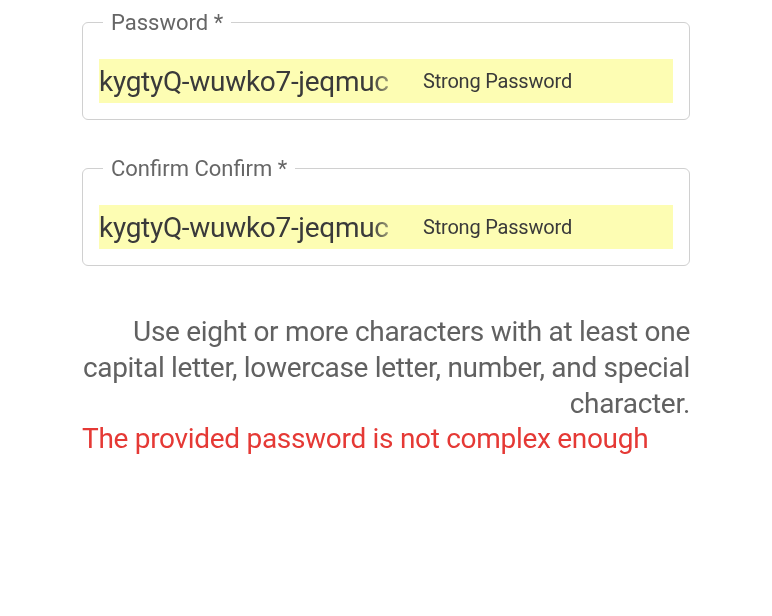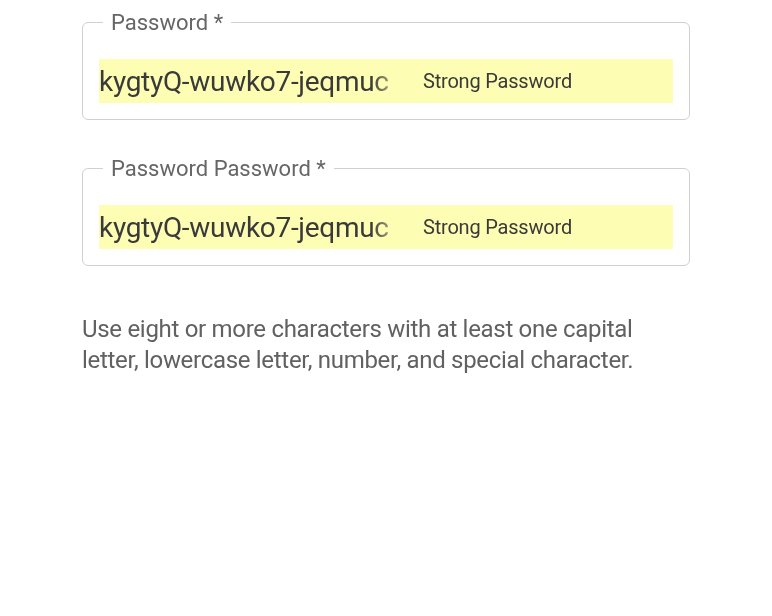--- a/index.html
+++ b/index.html
@@ -87,25 +87,26 @@
     
     .strength-text {
       font-size: 20px;
       color: #3a3a3a;
       margin-left: 12px;
       white-space: nowrap;
       letter-spacing: -0.2px;
     }
     
     .help-text {
-      font-size: 24px;
+      font-size: 28px;
       color: #616161;
       line-height: 1.28;
       letter-spacing: -0.3px;
       margin-top: 2px;
+      text-align: right;
     }
     
     .error-text {
       font-size: 28px;
       color: #e53935;
       line-height: 1.28;
       letter-spacing: -0.3px;
     }
   </style>
 </head>
@@ -121,26 +122,27 @@
           <input type="text" class="password-field" value="kygtyQ-wuwko7-jeqmuc" style="">
           <div class="password-fade"></div>
         </div>
         <div class="strength-text">Strong Password</div>
       </div>
     </div>
   </div>
 
   <div class="input-group">
     <div class="input-border">
-      <div class="input-label">Password Password *</div>
+      <div class="input-label">Confirm Confirm *</div>
       <div class="input-content">
         <div class="password-wrapper">
           <input type="text" class="password-field" value="kygtyQ-wuwko7-jeqmuc" style="">
           <div class="password-fade"></div>
         </div>
         <div class="strength-text">Strong Password</div>
       </div>
     </div>
   </div>
 
   <div class="help-text">Use eight or more characters with at least one capital letter, lowercase letter, number, and special character.</div>
+  <div class="error-text">The provided password is not complex enough</div>
 
 </div>
 
 </body></html>

